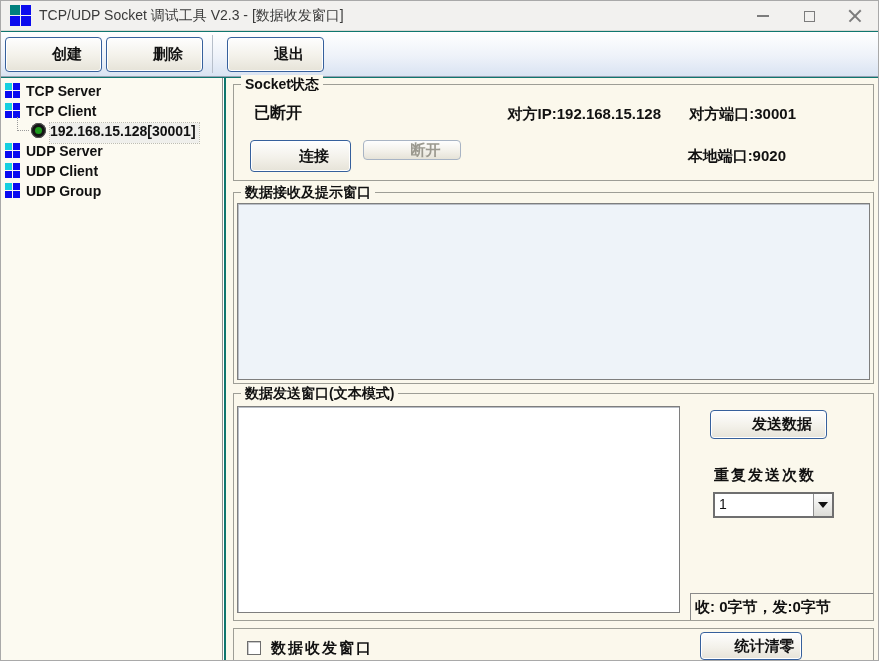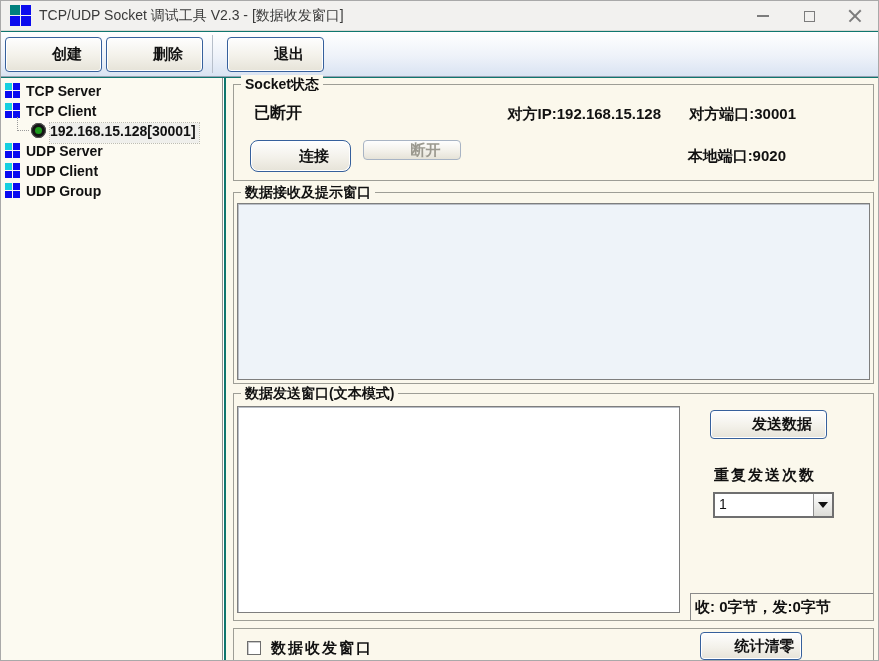--- a/index.html
+++ b/index.html
@@ -48,21 +48,21 @@
 
   .g-socket  { left:7px; right:4px; top:6px;  height:97px; }
   .g-recv    { left:7px; right:4px; top:114px; height:192px; }
   .g-send    { left:7px; right:4px; top:315px; height:228px; }
   .g-bottom  { left:7px; right:4px; top:550px; height:40px; border-bottom:none; }
 
   .state-label { position:absolute; left:20px; top:18px; font-weight:600; font-size:16px; }
   .peer-ip     { position:absolute; right:212px; top:20px; font-weight:600; }
   .peer-port   { position:absolute; right:77px;  top:20px; font-weight:600; }
   .local-port  { position:absolute; right:87px;  top:62px; font-weight:600; }
-  .btn-connect { position:absolute; left:16px;  top:55px; width:101px; height:32px;border-radius:8px; }
+  .btn-connect { position:absolute; left:16px;  top:55px; width:101px; height:32px; }
   .btn-disconnect { position:absolute; left:129px; top:55px; width:98px; height:20px; border-color:#a8b4c4; color:#9b998f; box-shadow:none; }
 
   .sunken { border:1px solid #7e7e7e; box-shadow:inset 1px 1px 0 #b9bec6; resize:none; font-family:inherit; font-size:14px; outline:none; }
   .recv-area { position:absolute; left:3px; right:3px; top:10px; bottom:3px; background:#eef3f9; }
   .send-area { position:absolute; left:3px; top:12px; width:443px; bottom:7px; background:#ffffff; }
 
   .btn-send  { position:absolute; left:453px; top:16px; width:117px; height:29px;margin-left:23px; }
   .repeat-label { position:absolute; left:480px; top:72px; font-weight:600; letter-spacing:2px; }
   .combo { position:absolute; left:479px; top:98px; width:121px; height:26px; background:#ffffff; border:2px solid #6f6f6f; }
   .combo-value { position:absolute; left:4px; top:2px; font-size:14px; }

